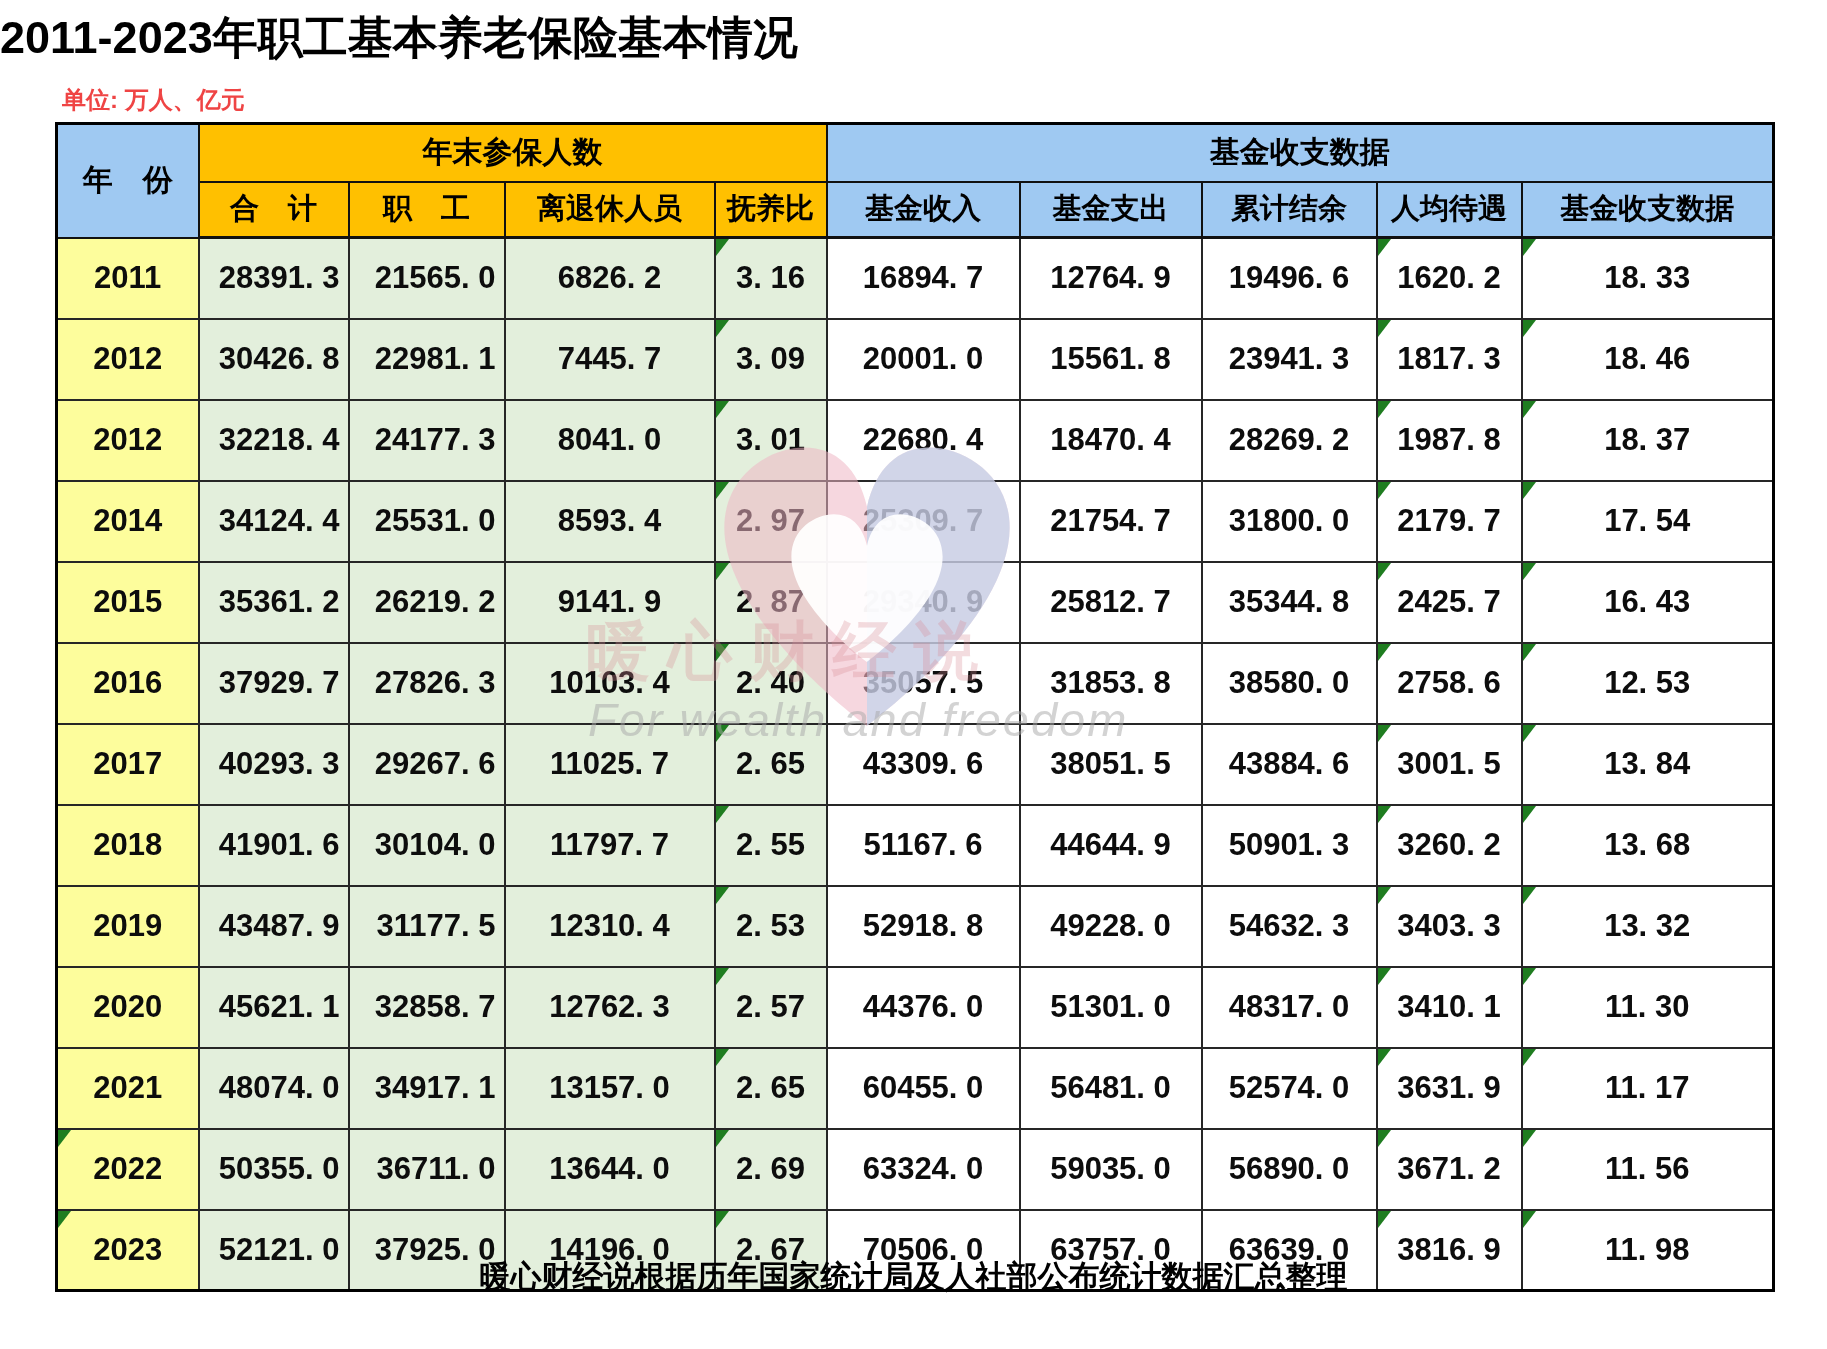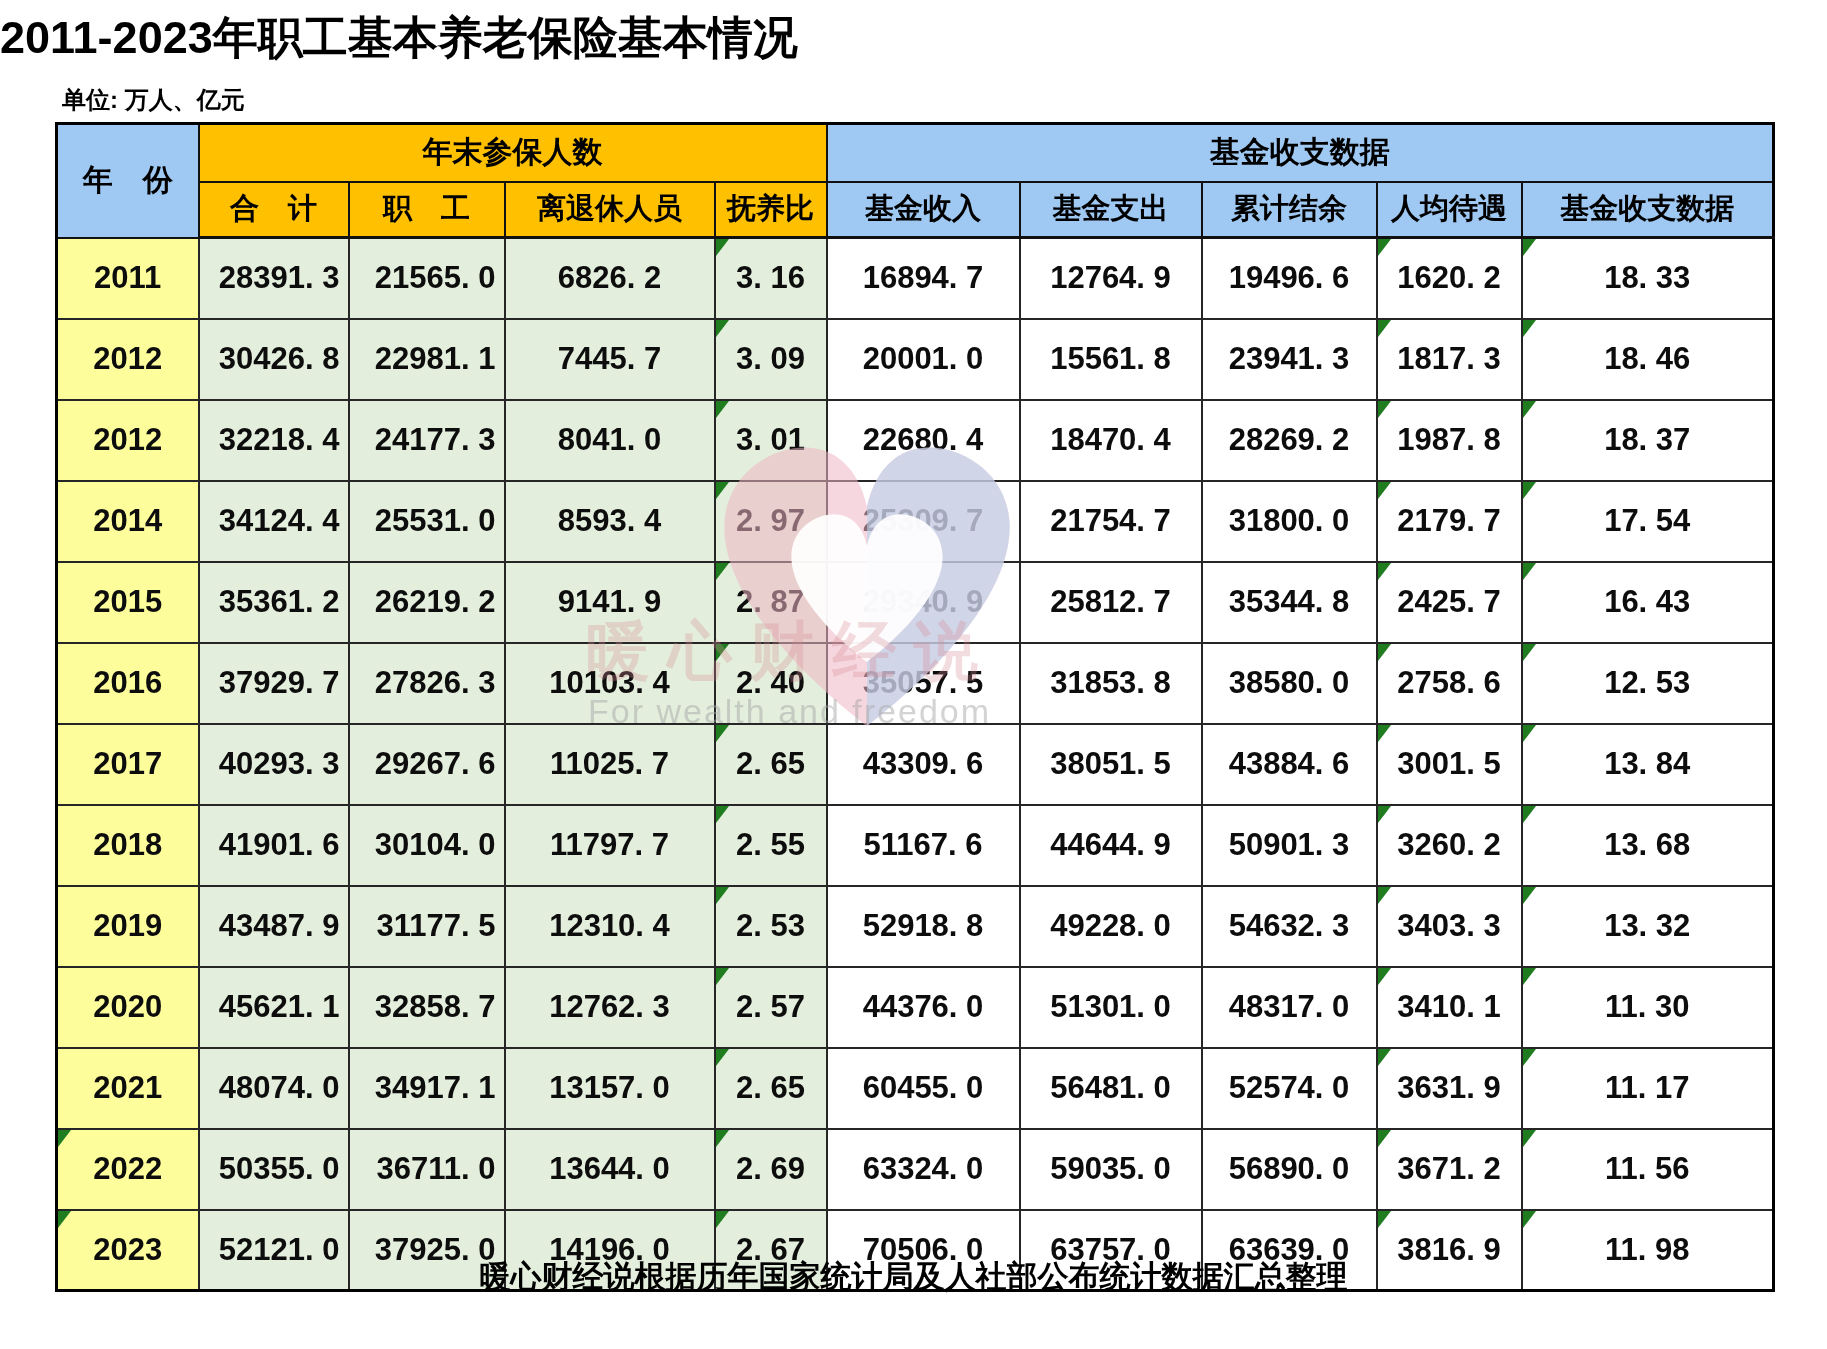--- a/index.html
+++ b/index.html
@@ -11,21 +11,21 @@
     background:#ffffff; overflow:hidden;
   }
 
   .title {
     position:absolute; top:8px; left:0; width:100%;
     font-size:45px; font-weight:bold; color:#000;
   }
 
   .unit-note {
     position:absolute; top:84px; left:62px;
-    font-size:24px; font-weight:bold; color:#000000;
+    font-size:24px; font-weight:bold; color:#ef4444;
   }
 
   table.data-table {
     position:absolute; top:122px; left:55px; width:1717px;
     border-collapse:collapse; table-layout:fixed;
     border:3px solid #000;
   }
   .data-table th, .data-table td { border:2px solid #262626; }
   .data-table thead th { border-color:#111; }
   .data-table thead tr.group-row th { height:58px; }
@@ -62,22 +62,22 @@
 
   
   .wm-heart { position:absolute; left:693px; top:423px; width:348px; height:338px; pointer-events:none; }
   .wm-cn {
     position:absolute; left:586px; top:608px; width:440px;
     font-size:64px; font-weight:bold; letter-spacing:18px;
     color:rgba(214,138,150,0.30); pointer-events:none;
   }
   .wm-en {
     position:absolute; left:588px; top:692px;
-    font-size:34px; letter-spacing:2px;
-    color:rgba(168,168,168,0.50); pointer-events:none;
+    font-size:47px; letter-spacing:2px;
+    color:rgba(168,168,168,0.50); pointer-events:none;font-style:italic;
   }
 </style>
 </head>
 <body>
 
 <div class="page">
 
   <h1 class="title">2011-2023年职工基本养老保险基本情况</h1>
 
   <div class="unit-note">单位: 万人、亿元</div>

